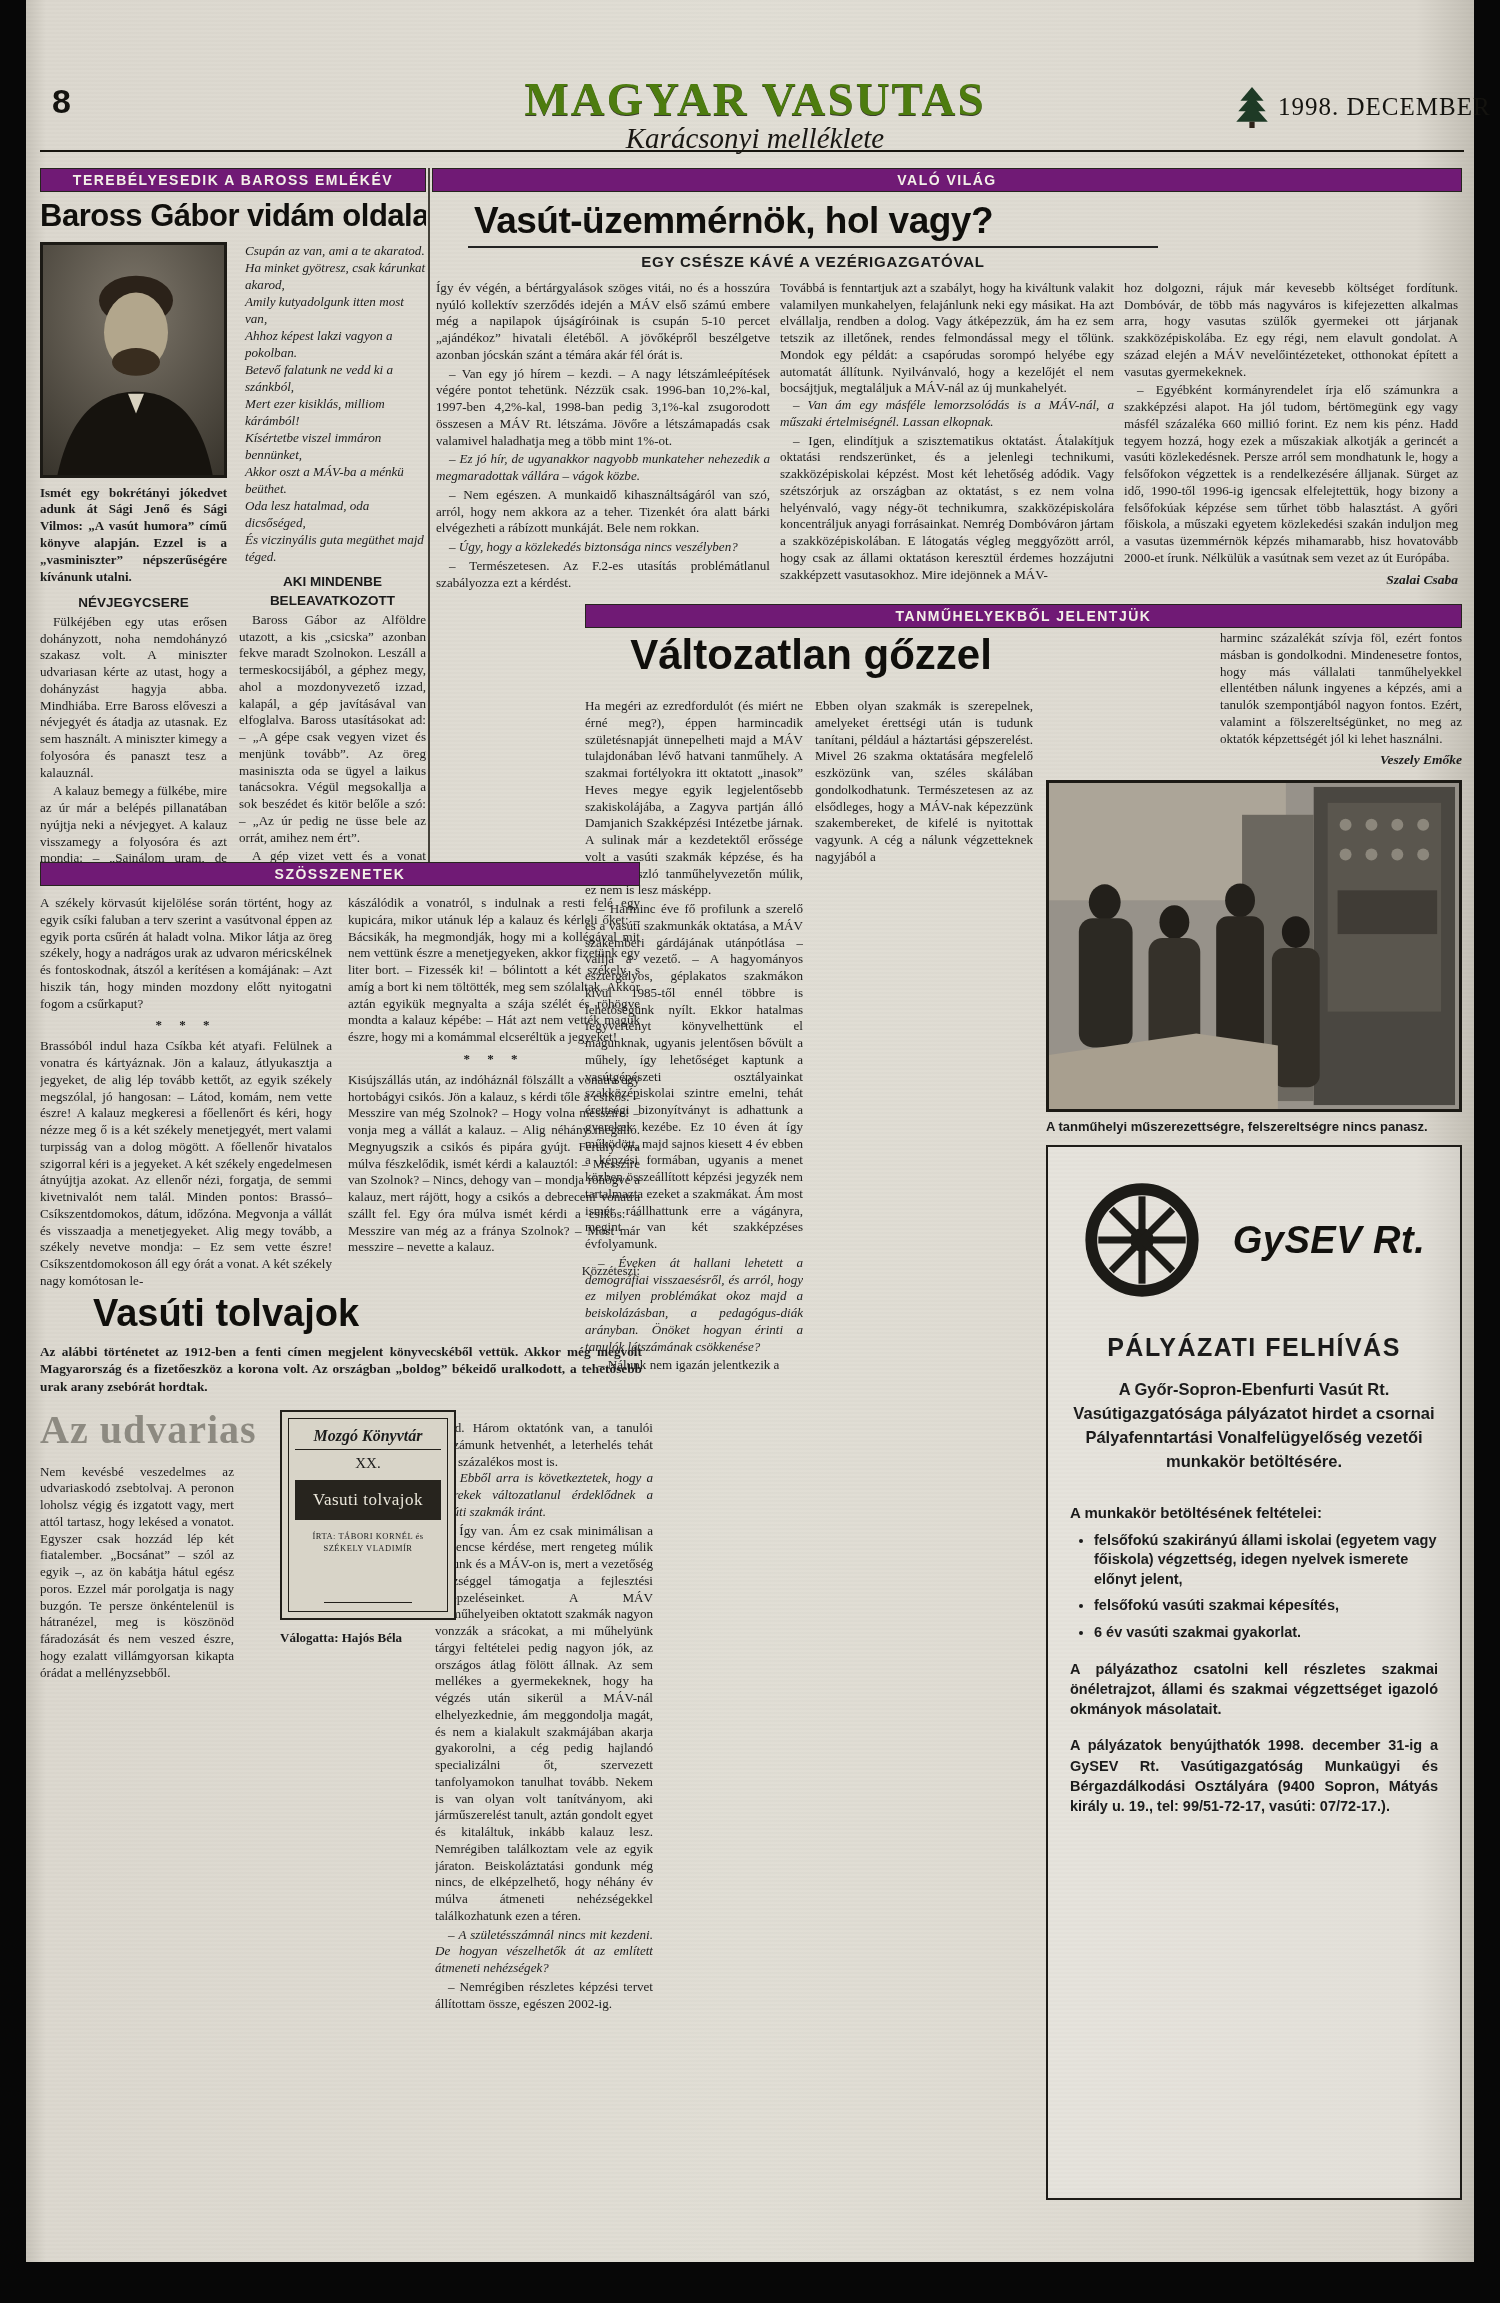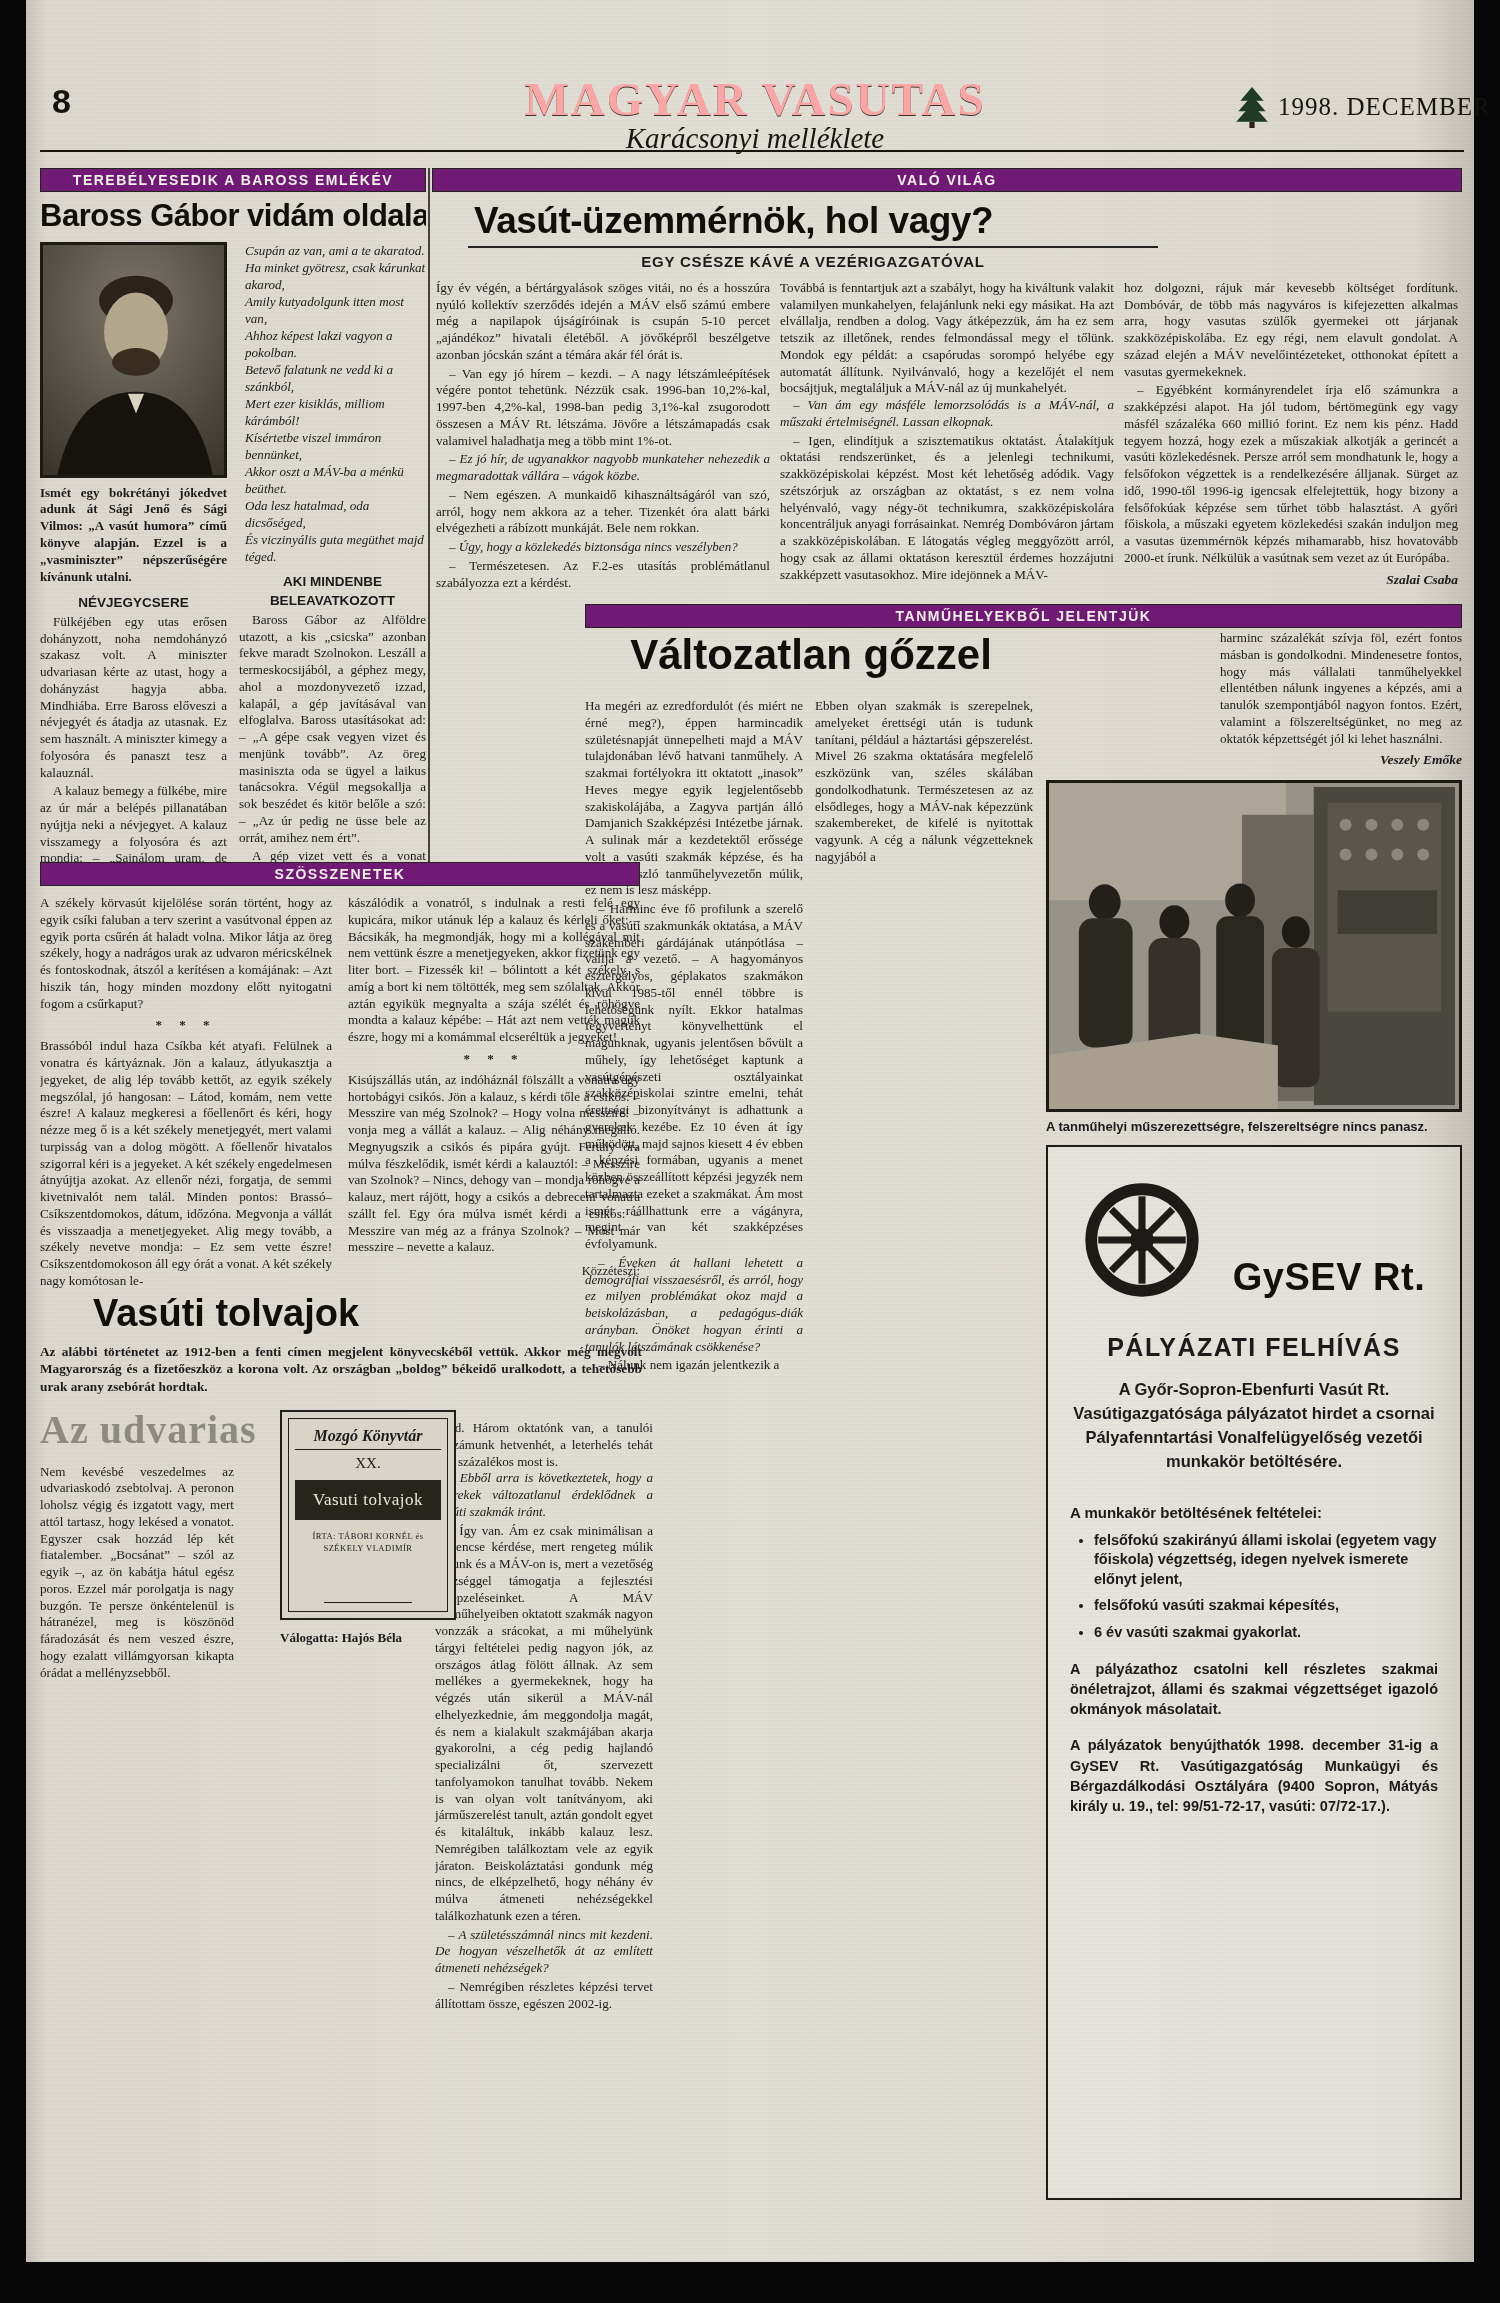--- a/index.html
+++ b/index.html
@@ -8,21 +8,21 @@
         font-family:"Liberation Serif","DejaVu Serif",serif;color:#1b1b1b;}
   #paper{position:absolute;left:26px;top:0;width:1448px;height:2262px;
         background:linear-gradient(90deg,#c7c3b9 0,#dcd8cf 20px,#e1ded5 50%,#dcd8cf 96%,#c3bfb5 100%);}
   #paper::after{content:"";position:absolute;inset:0;
         background:repeating-linear-gradient(0deg,rgba(0,0,0,.015) 0 2px,transparent 2px 4px);}
   .abs{position:absolute;}
 
   
   .pageno{left:52px;top:82px;font-family:"Liberation Sans",sans-serif;font-size:34px;font-weight:bold;color:#14130f;}
   .masthead{left:480px;top:72px;width:550px;text-align:center;}
-  .mh-title{font-family:"Liberation Serif",serif;font-weight:bold;font-size:47px;letter-spacing:2px;color:#fca5a5;text-shadow:0 1px 0 #3a372f;}
+  .mh-title{font-family:"Liberation Serif",serif;font-weight:bold;font-size:47px;letter-spacing:2px;color:#4d7c0f;text-shadow:0 1px 0 #3a372f;}
   .mh-sub{font-style:italic;font-size:29px;margin-top:-4px;color:#191713;}
   .issue{left:1236px;top:86px;display:flex;align-items:center;gap:10px;}
   .issue-date{font-size:25px;letter-spacing:1px;color:#14130f;}
   .top-rule{left:40px;top:150px;width:1424px;height:2px;background:#17150f;}
   .vrule{left:428px;top:168px;width:2px;height:696px;background:#45423a;}
 
   
   .kicker{background:#701a75;border:1px solid #26241f;color:#f3f0e8;font-family:"Liberation Sans",sans-serif;
           font-weight:bold;font-size:14px;letter-spacing:1.5px;text-align:center;line-height:22px;height:24px;
           white-space:nowrap;overflow:hidden;}
@@ -67,21 +67,21 @@
 
   
   .photo-frame{border:1px solid #1c1a15;background:#575248;}
   .baross-photo{width:100%;height:236px;}
   .tm-photo{width:416px;height:332px;margin-top:12px;}
   .photo-frame svg{display:block;width:100%;height:100%;}
   .tm-cont3{width:242px;margin-left:174px;}
   .tm-caption{font-family:"Liberation Sans",sans-serif;font-weight:bold;font-size:13px;margin-top:7px;line-height:1.3;}
 
   
-  .gy-logo-row{display:flex;align-items:flex-end;justify-content:center;gap:32px;margin-top:14px;}
+  .gy-logo-row{display:flex;align-items:center;justify-content:center;gap:32px;margin-top:14px;font-style:italic;}
   .gy-logo{width:118px;height:118px;}
   .gy-brand{font-family:"Liberation Sans",sans-serif;font-weight:bold;font-size:38px;letter-spacing:.5px;color:#12110e;}
   .gy-title{text-align:center;font-family:"Liberation Sans",sans-serif;font-weight:bold;font-size:25px;letter-spacing:1.5px;margin-top:34px;}
   .gy-lead{text-align:center;font-family:"Liberation Sans",sans-serif;font-weight:bold;font-size:16.5px;line-height:1.45;margin-top:16px;}
   .gy-cond{font-family:"Liberation Sans",sans-serif;font-weight:bold;font-size:15px;margin-top:30px;}
   .gy-list{margin:10px 0 0 24px;}
   .gy-list li{font-family:"Liberation Sans",sans-serif;font-weight:bold;font-size:14.5px;line-height:1.35;margin-top:7px;}
   .gy-paras .gyp{font-family:"Liberation Sans",sans-serif;font-weight:bold;font-size:14.5px;line-height:1.4;text-align:justify;margin-top:16px;}
 
   

